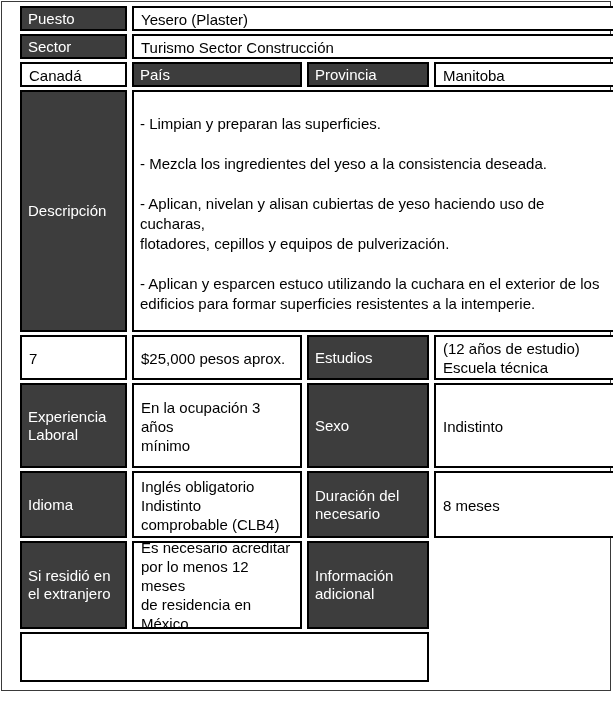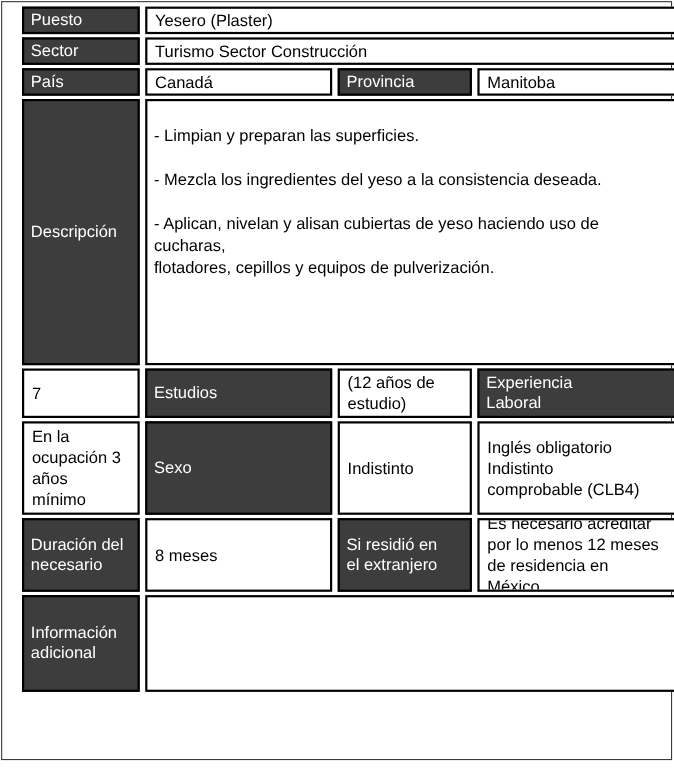--- a/index.html
+++ b/index.html
@@ -61,51 +61,55 @@
 <div class="page">
   <div class="frame"></div>
   <div class="grid">
 
     <div class="cell label">Puesto</div>
     <div class="cell value span3">Yesero (Plaster)</div>
 
     <div class="cell label">Sector</div>
     <div class="cell value span3">Turismo Sector Construcción</div>
 
+    <div class="cell value">Canadá</div>
     <div class="cell label">País</div>
-    <div class="cell value">Canadá</div>
     <div class="cell label">Provincia</div>
     <div class="cell value">Manitoba</div>
 
     <div class="cell label">Descripción</div>
     <div class="cell value span3 desc">
       <div class="desc-item">- Limpian y preparan las superficies.</div>
       <div class="desc-item">- Mezcla los ingredientes del yeso a la consistencia deseada.</div>
       <div class="desc-item">- Aplican, nivelan y alisan cubiertas de yeso haciendo uso de cucharas,
 flotadores, cepillos y equipos de pulverización.</div>
+      <div class="desc-item">- Aplican y esparcen estuco utilizando la cuchara en el exterior de los
+edificios para formar superficies resistentes a la intemperie.</div>
       
       
       
       
     </div>
 
     <div class="cell value">7</div>
+    <div class="cell value">$25,000 pesos aprox.</div>
 
     <div class="cell label">Estudios</div>
     <div class="cell value">Mínimo Bachillerato
 (12 años de estudio)
 Escuela técnica
 terminada</div>
     <div class="cell label">Experiencia
 Laboral</div>
     <div class="cell value">En la ocupación 3 años
 mínimo</div>
 
     <div class="cell label">Sexo</div>
     <div class="cell value">Indistinto</div>
+    <div class="cell label">Idioma</div>
     <div class="cell value">Inglés obligatorio
 Indistinto
 comprobable (CLB4)</div>
 
     <div class="cell label">Duración del
 necesario</div>
     <div class="cell value">8 meses</div>
     <div class="cell label">Si residió en
 el extranjero</div>
     <div class="cell value">Es necesario acreditar

